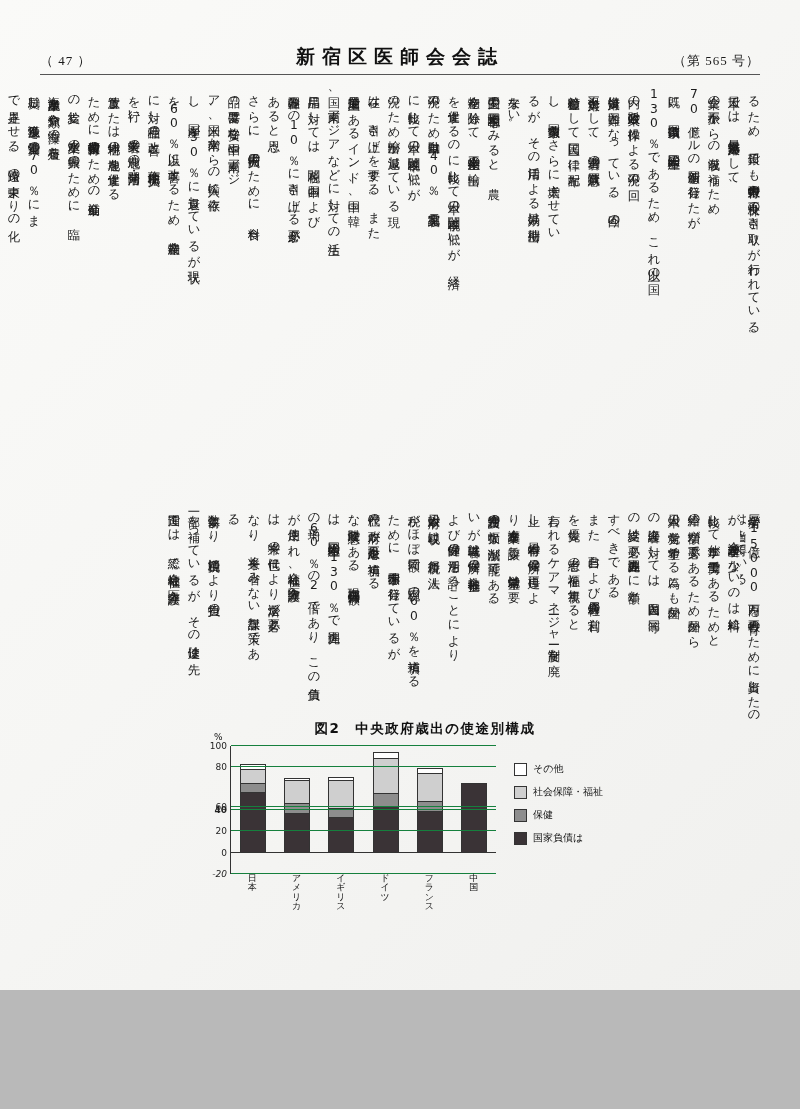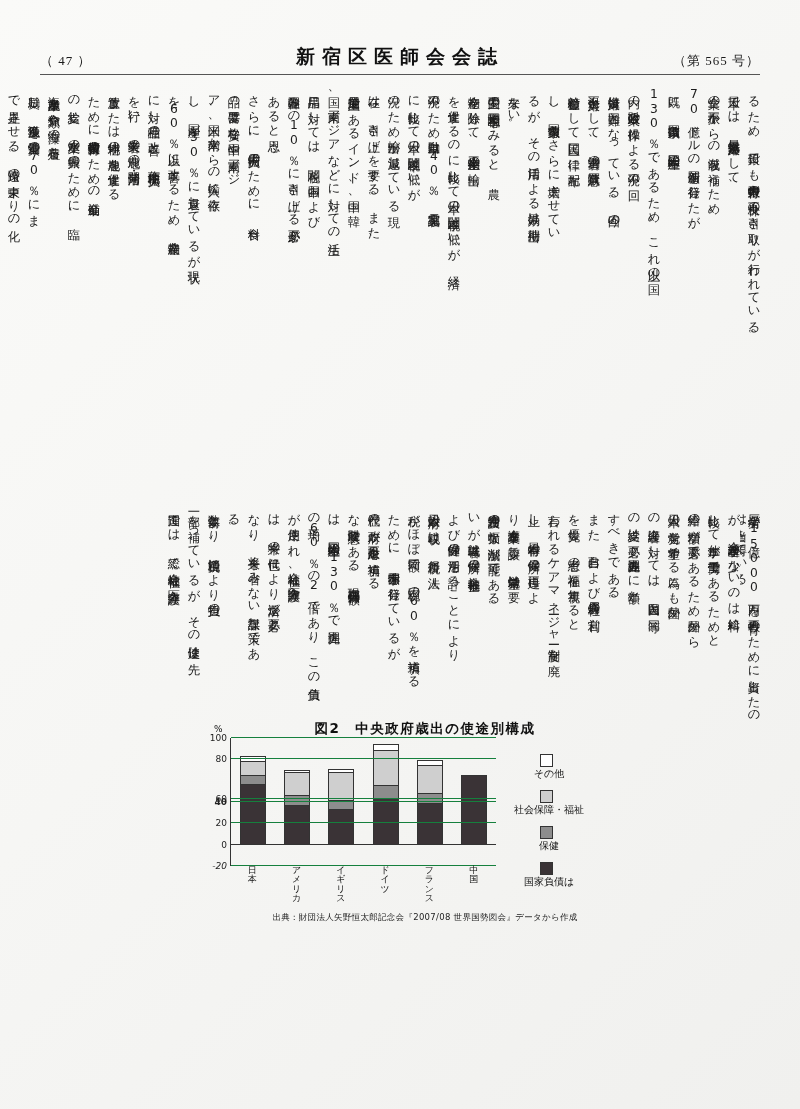--- a/index.html
+++ b/index.html
@@ -3,21 +3,21 @@
 <meta charset="utf-8">
 <style>
   html, body {
     margin: 0;
     padding: 0;
     background: #b9b9b9;
   }
   .page {
     position: relative;
     width: 800px;
-    height: 1109px;
+    height: 990px;
     background: #ffffff;
     overflow: hidden;
     font-family: "Liberation Serif", serif;
     color: #111;
     box-sizing: border-box;
   }
   
   .scan-tint {
     position: absolute;
     inset: 0;
@@ -96,20 +96,21 @@
     position: absolute;
     left: 150px;
     top: 690px;
     width: 470px;
   }
   .fig-title {
     text-align: center;
     font-size: 13.5px;
     font-weight: 600;
     letter-spacing: 1.5px;
+    margin-bottom: 8px;
     font-family: "DejaVu Sans", sans-serif;
     color: #111;
   }
   .chart-wrap {
     display: flex;
     align-items: flex-start;
   }
   .chart {
     position: relative;
     width: 300px;
@@ -199,21 +200,20 @@
   .legend {
     margin-left: 18px;
     margin-top: 16px;
     font-size: 10px;
     font-family: "DejaVu Sans", sans-serif;
   }
   .legend-item {
     display: flex;
     align-items: center;
     margin-bottom: 9px;
-    flex-direction: column;
   }
   .swatch {
     width: 11px;
     height: 11px;
     border: 1px solid #333;
     margin-right: 6px;
     flex: 0 0 auto;
   }
   .source {
     margin-top: 14px;
@@ -421,17 +421,16 @@
             <div class="legend-item">
               <span class="swatch" style="background: rgb(141, 141, 141);"></span>
               <span>保健</span>
             </div>
             <div class="legend-item">
               <span class="swatch" style="background: rgb(58, 51, 54);"></span>
               <span>国家負債は</span>
             </div>
           </div>
       </div>
-      <div class="source">出典：財団法人矢野恒太郎記念会『2007/08 世界国勢図会』データから作成</div>
     </div>
 
   </div>
 </div>
 
 </body></html>

